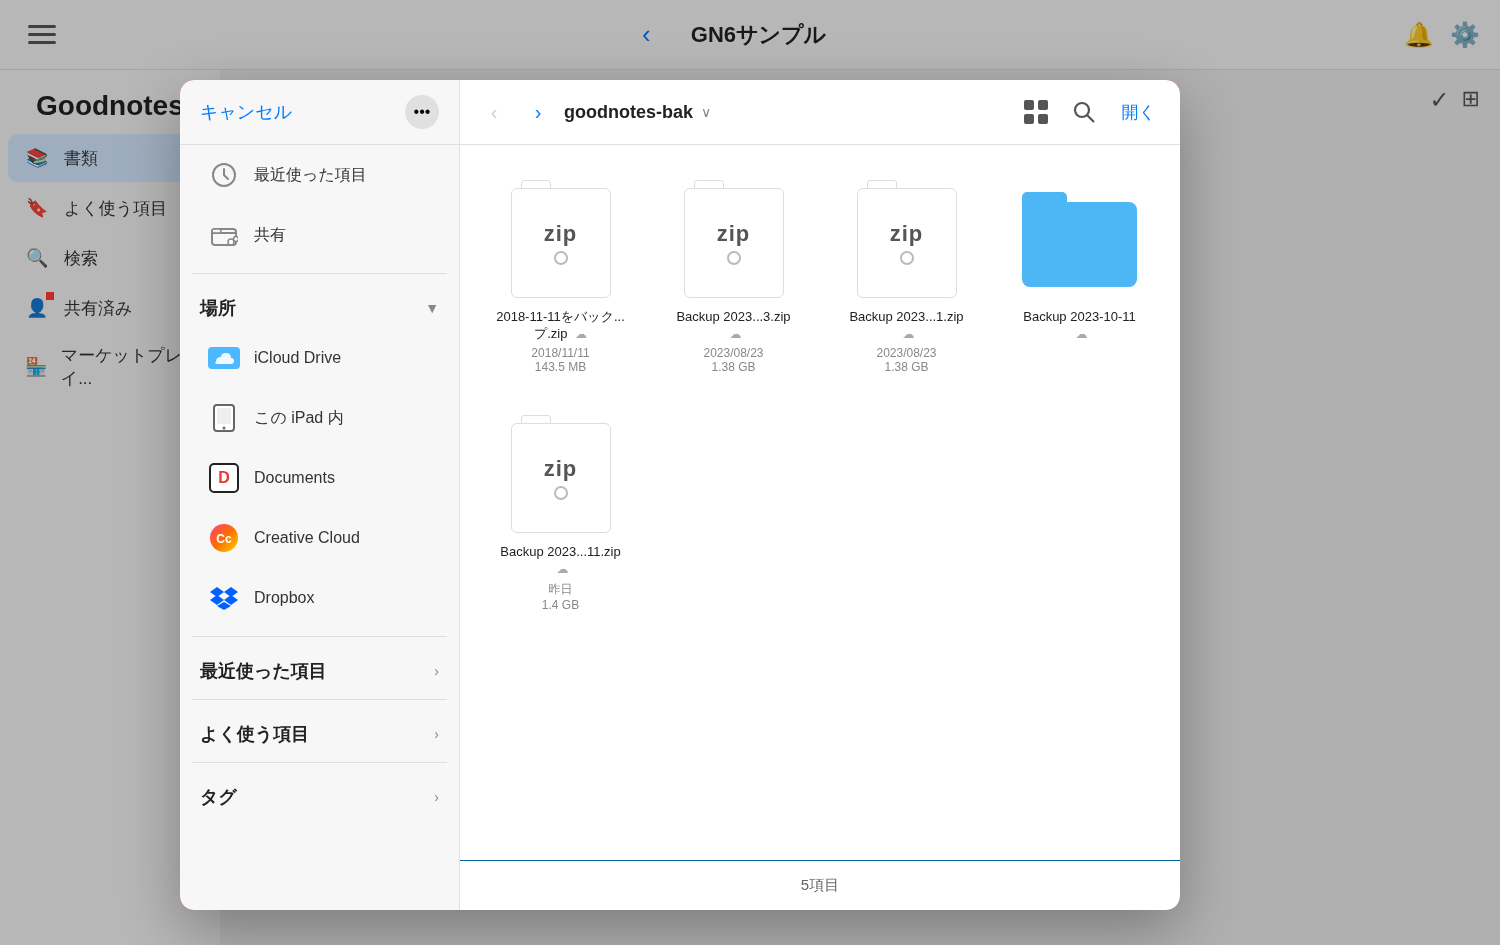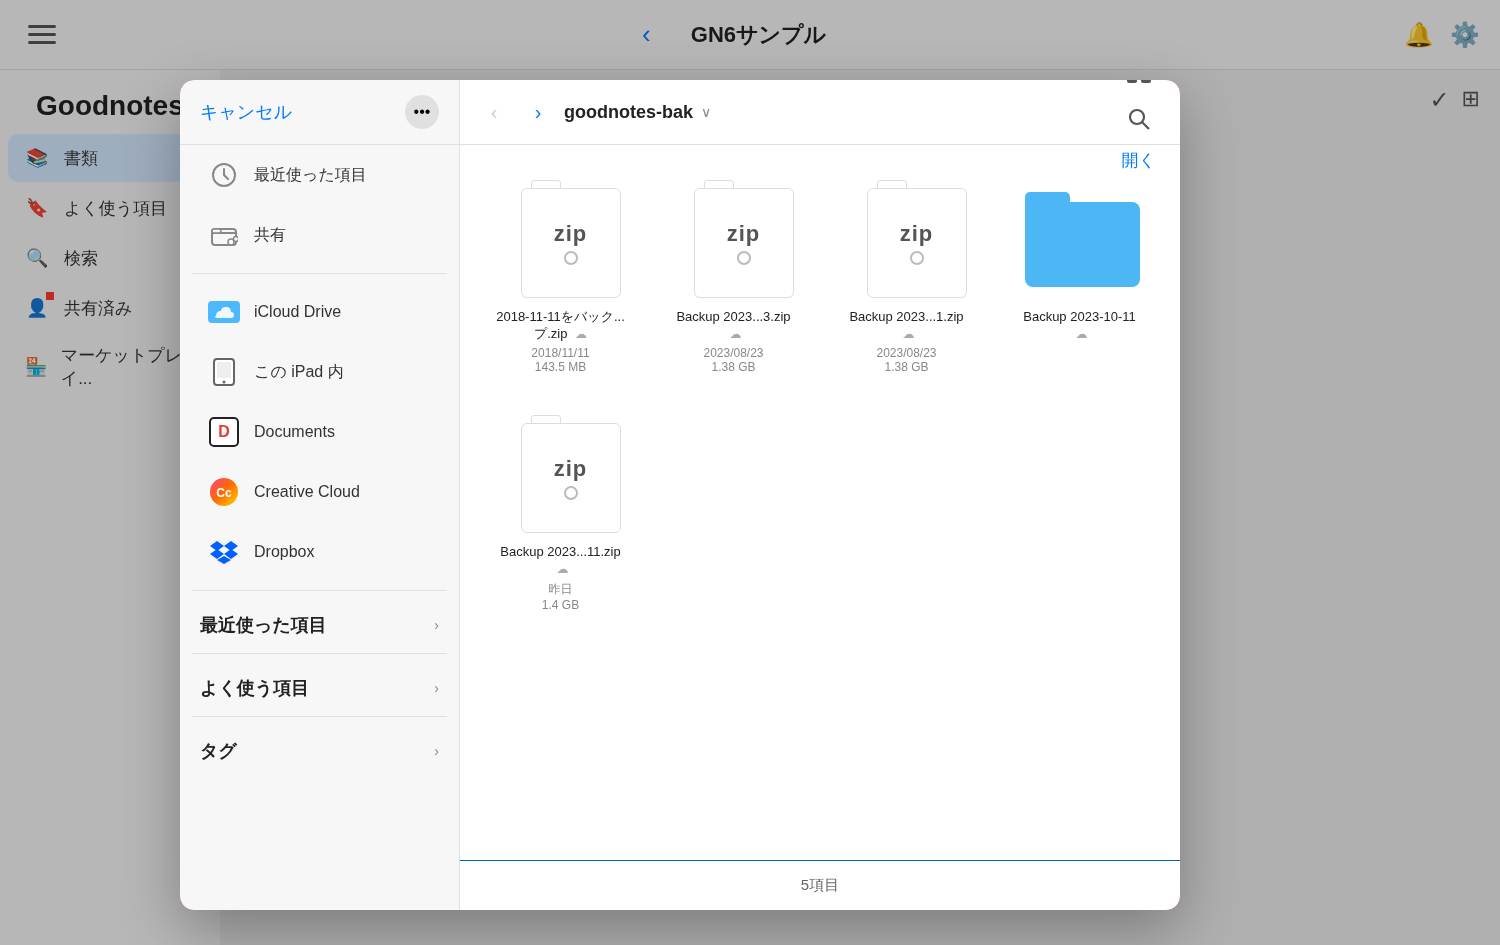--- a/index.html
+++ b/index.html
@@ -221,21 +221,20 @@
     }
     .browser-path-chevron {
       font-size: 14px;
       color: #888;
       margin-left: 4px;
     }
     .browser-actions {
       display: flex;
       align-items: center;
       gap: 12px;
-      flex-direction: column;
     }
     .browser-action-btn {
       width: 36px; height: 36px;
       border: none; background: none;
       cursor: pointer;
       display: flex; align-items: center; justify-content: center;
       font-size: 20px;
       color: #555;
     }
     .open-btn {
@@ -260,21 +259,21 @@
     .file-item {
       display: flex;
       flex-direction: column;
       align-items: center;
       cursor: pointer;
       padding: 10px;
       border-radius: 10px;
     }
     .file-icon-wrap {
       width: 120px; height: 120px;
-      display: flex; align-items: center; justify-content: flex-end;
+      display: flex; align-items: center; justify-content: center;
       margin-bottom: 10px;
     }
     .zip-icon {
       width: 100px; height: 118px;
       position: relative;
     }
     .zip-icon-body {
       width: 100px;
       height: 110px;
       background: white;
@@ -464,20 +463,24 @@
           <rect x="2" y="6" width="9" height="4" rx="2" fill="#f7f7f7" stroke="#888" stroke-width="1.5"></rect>
           <circle cx="21" cy="19" r="3" fill="white" stroke="#888" stroke-width="1.5"></circle>
           <circle cx="26" cy="16" r="2.5" fill="white" stroke="#888" stroke-width="1.5"></circle>
         </svg>
       </div>
       <span class="modal-nav-label">共有</span>
     </div>
 
     <div class="divider"></div>
 
+    <div class="section-header">
+      <span class="section-title">場所</span>
+      <span class="section-arrow">▼</span>
+    </div>
 
     <div class="modal-nav-item">
       <div class="modal-nav-icon">
         <svg width="32" height="22" viewBox="0 0 32 22" fill="none">
           <rect width="32" height="22" rx="4" fill="#4db8ff"></rect>
           <path d="M8 15 Q8 10 13 10 Q13 6 18 6 Q23 6 23 11 Q26 11 26 14 Q26 17 23 17 L9 17 Q7 17 7 15 Z" fill="white" opacity="0.9"></path>
         </svg>
       </div>
       <span class="modal-nav-label">iCloud Drive</span>
     </div>

